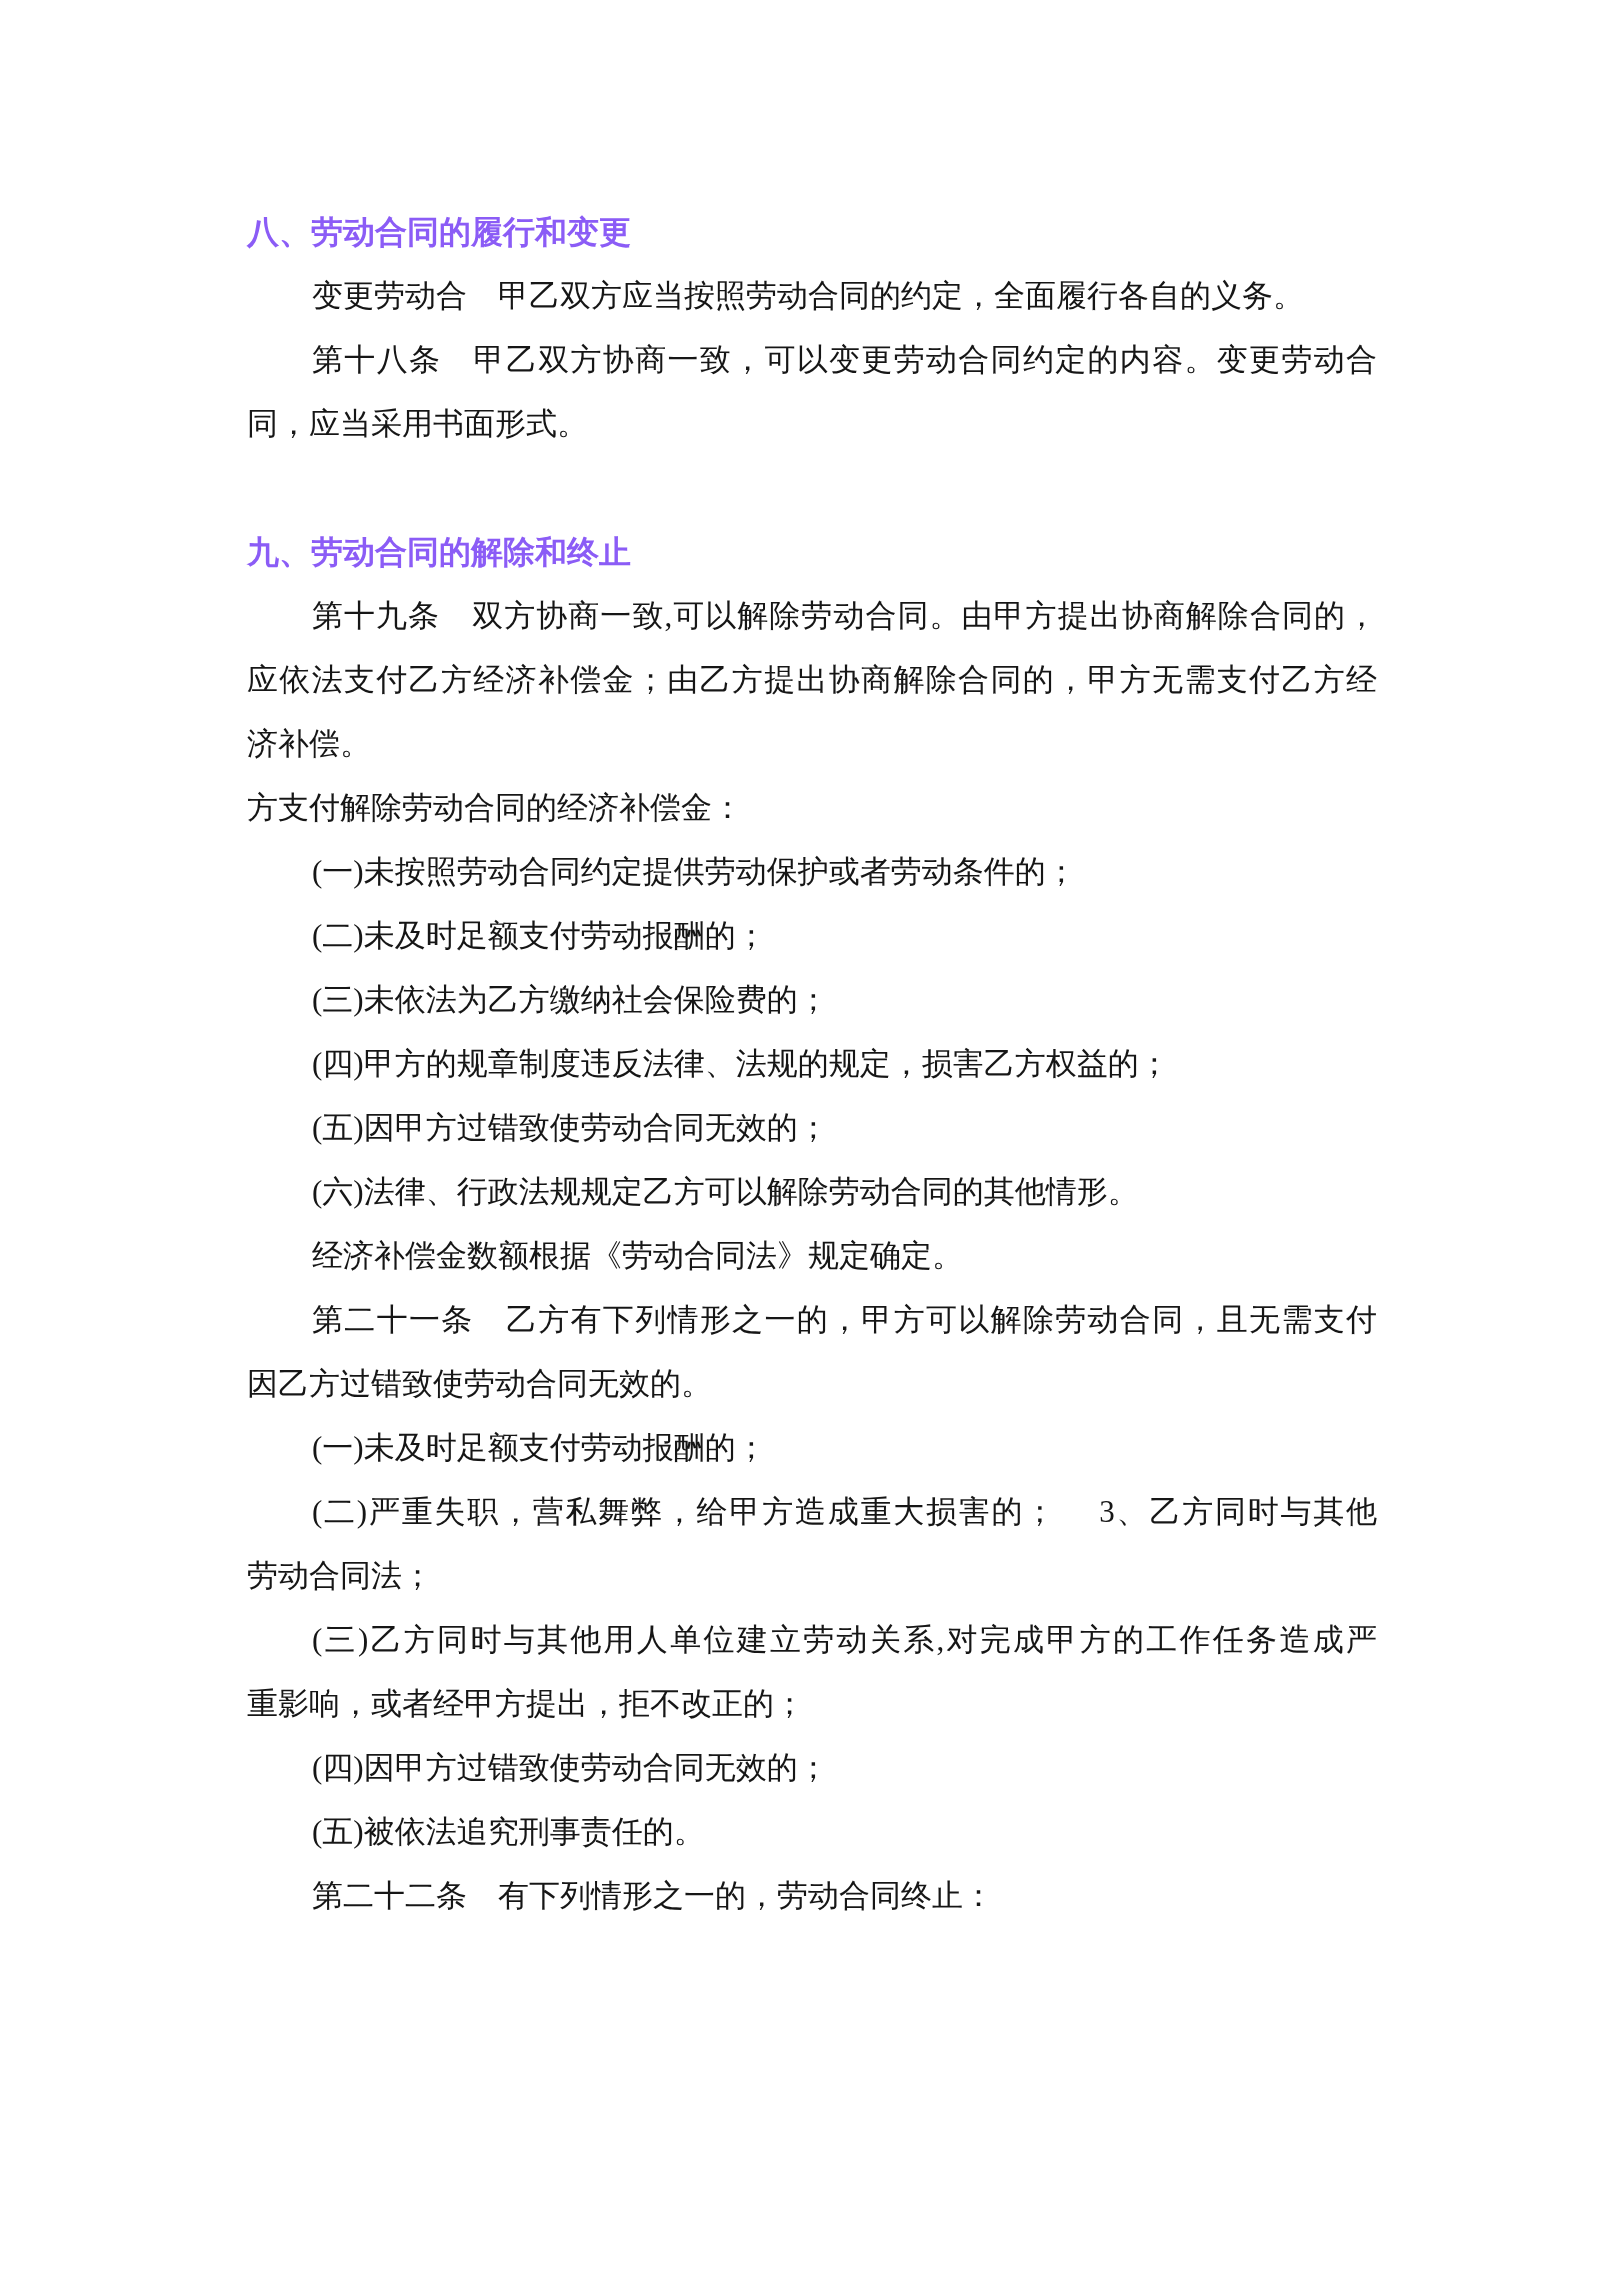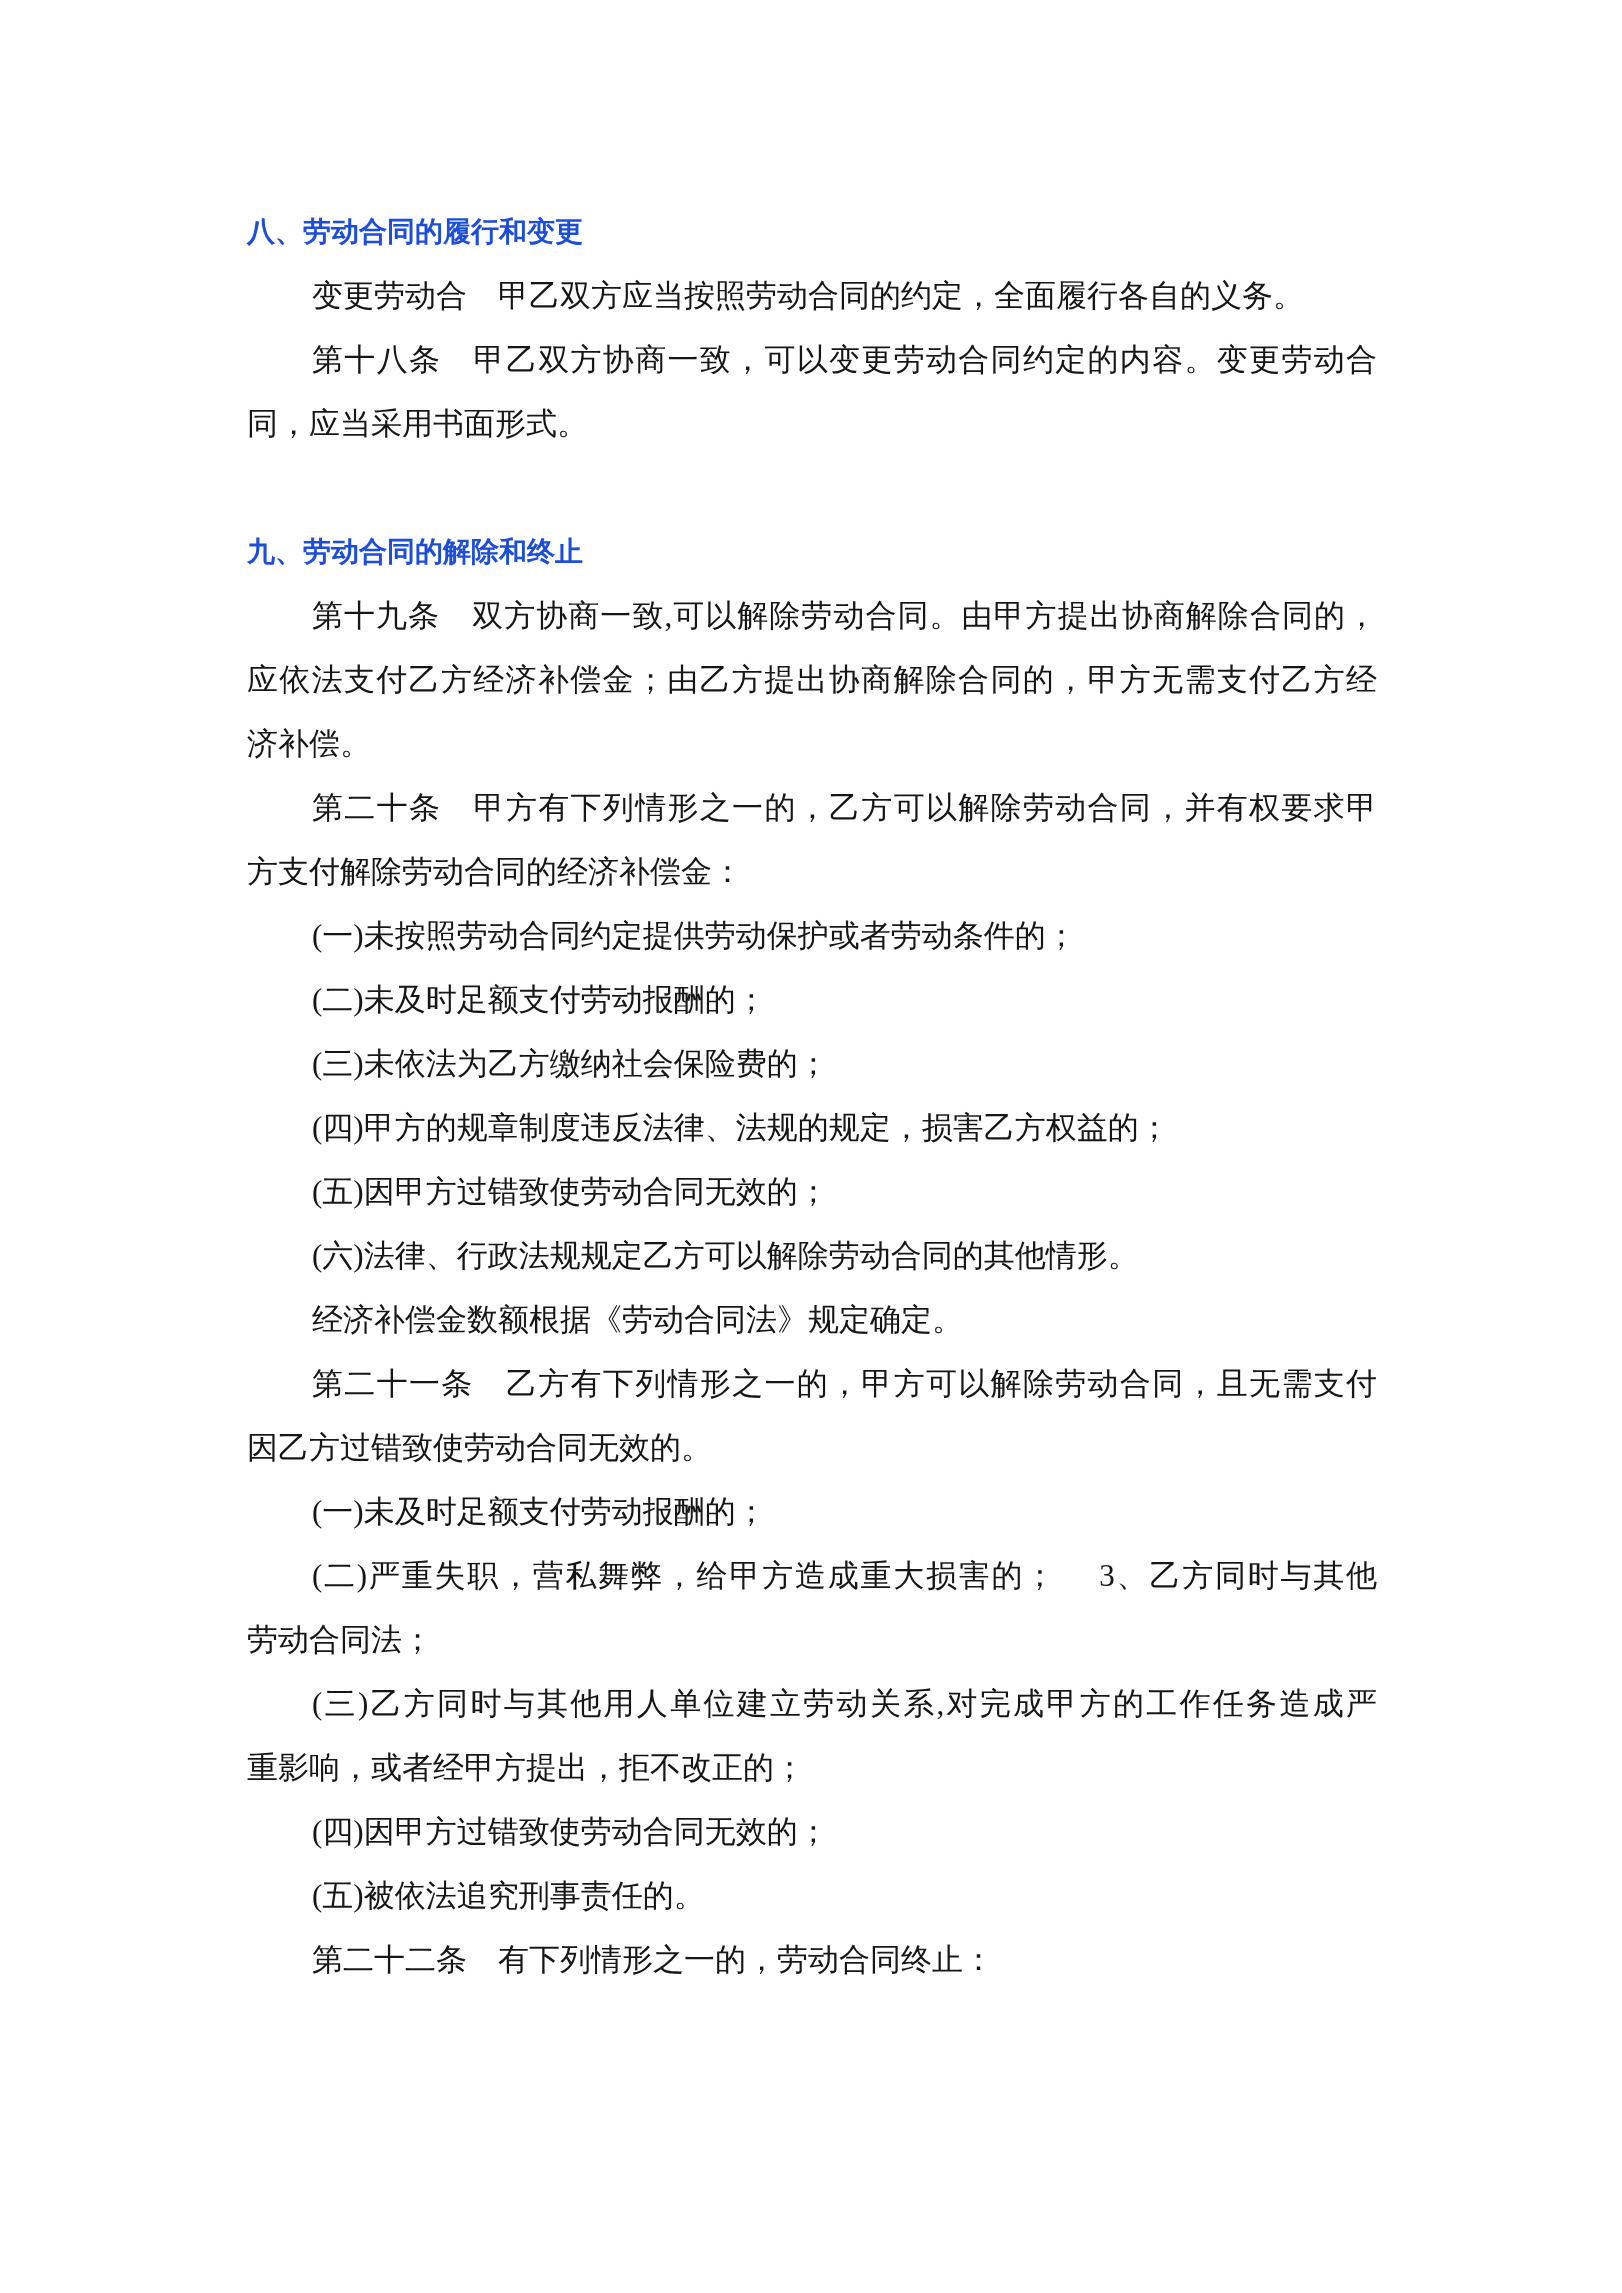--- a/index.html
+++ b/index.html
@@ -34,22 +34,22 @@
   }
   .line {
     height: 64px;
     line-height: 64px;
     white-space: nowrap;
     overflow: visible;
   }
   .line.heading {
     font-family: "Liberation Sans", sans-serif;
     font-weight: bold;
-    font-size: 28px;
-    color: #1d4ed8;
+    font-size: 32px;
+    color: #8b5cf6;
   }
   .line.indent {
     text-indent: 65px;
   }
   .line.j {
     white-space: normal;
     overflow: hidden;
     text-align: justify;
     text-align-last: justify;
     text-justify: inter-character;
@@ -64,21 +64,20 @@
         <div class="line heading">八、劳动合同的履行和变更</div>
         <div class="line indent">变更劳动合　甲乙双方应当按照劳动合同的约定，全面履行各自的义务。</div>
         <div class="line j indent">第十八条　甲乙双方协商一致，可以变更劳动合同约定的内容。变更劳动合</div>
         <div class="line">同，应当采用书面形式。</div>
       </section>
       <section class="section">
         <div class="line heading">九、劳动合同的解除和终止</div>
         <div class="line j indent">第十九条　双方协商一致,可以解除劳动合同。由甲方提出协商解除合同的，</div>
         <div class="line j">应依法支付乙方经济补偿金；由乙方提出协商解除合同的，甲方无需支付乙方经</div>
         <div class="line">济补偿。</div>
-        <div class="line j indent">第二十条　甲方有下列情形之一的，乙方可以解除劳动合同，并有权要求甲</div>
         <div class="line">方支付解除劳动合同的经济补偿金：</div>
         <div class="line indent">(一)未按照劳动合同约定提供劳动保护或者劳动条件的；</div>
         <div class="line indent">(二)未及时足额支付劳动报酬的；</div>
         <div class="line indent">(三)未依法为乙方缴纳社会保险费的；</div>
         <div class="line indent">(四)甲方的规章制度违反法律、法规的规定，损害乙方权益的；</div>
         <div class="line indent">(五)因甲方过错致使劳动合同无效的；</div>
         <div class="line indent">(六)法律、行政法规规定乙方可以解除劳动合同的其他情形。</div>
         <div class="line indent">经济补偿金数额根据《劳动合同法》规定确定。</div>
         <div class="line j indent">第二十一条　乙方有下列情形之一的，甲方可以解除劳动合同，且无需支付</div>
         <div class="line">因乙方过错致使劳动合同无效的。</div>

